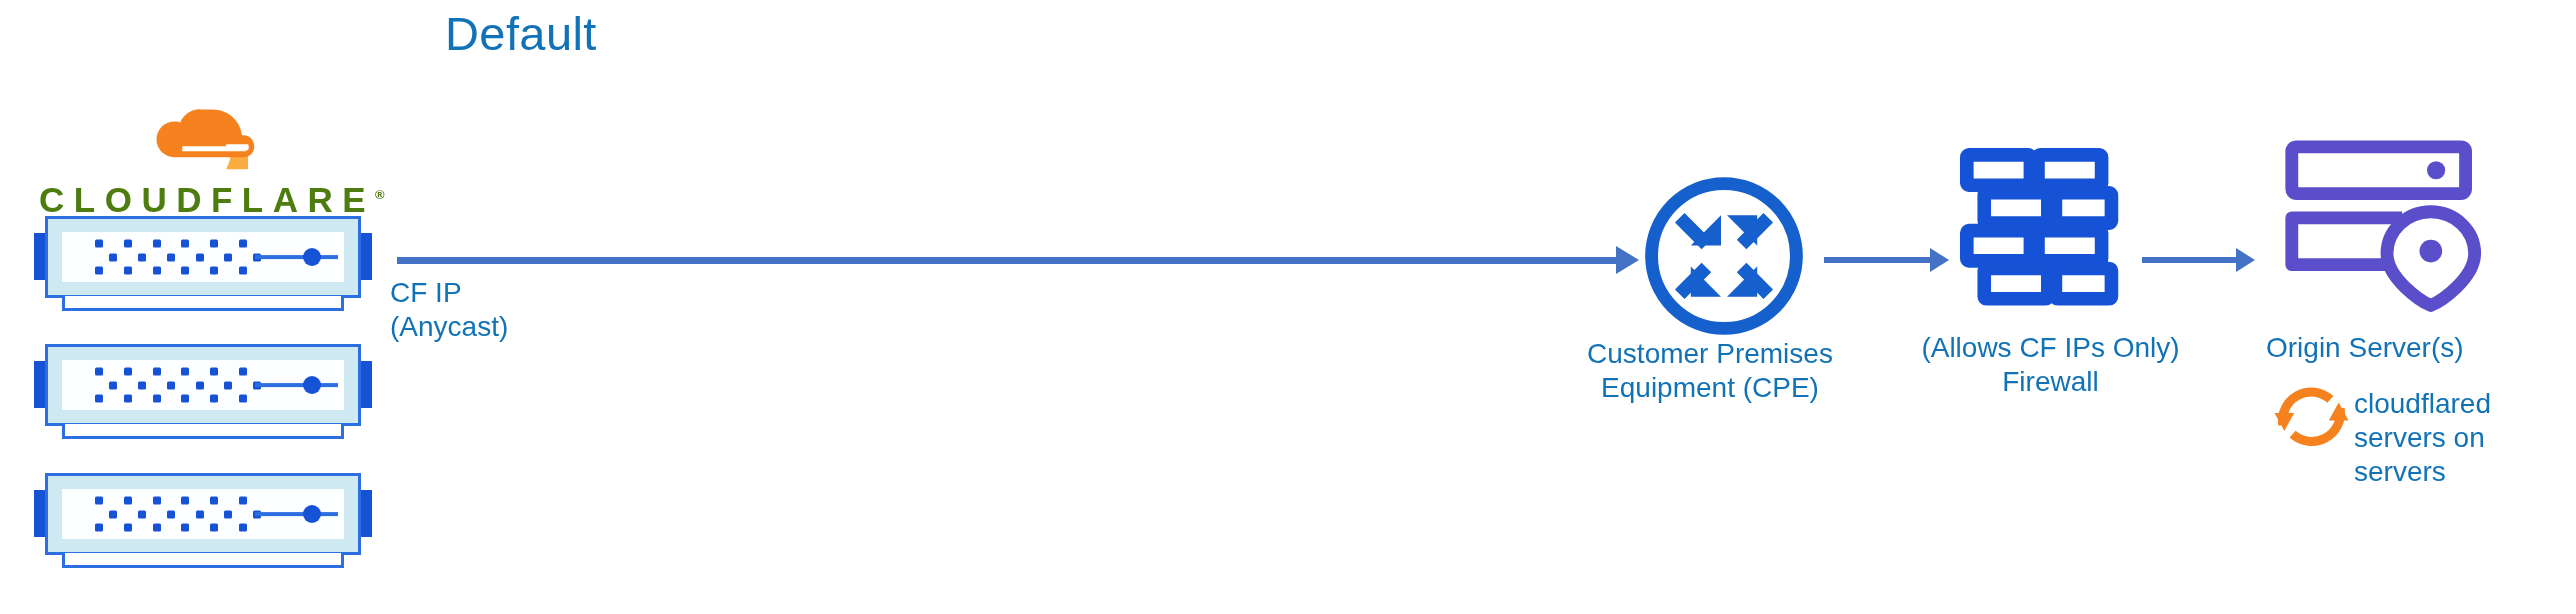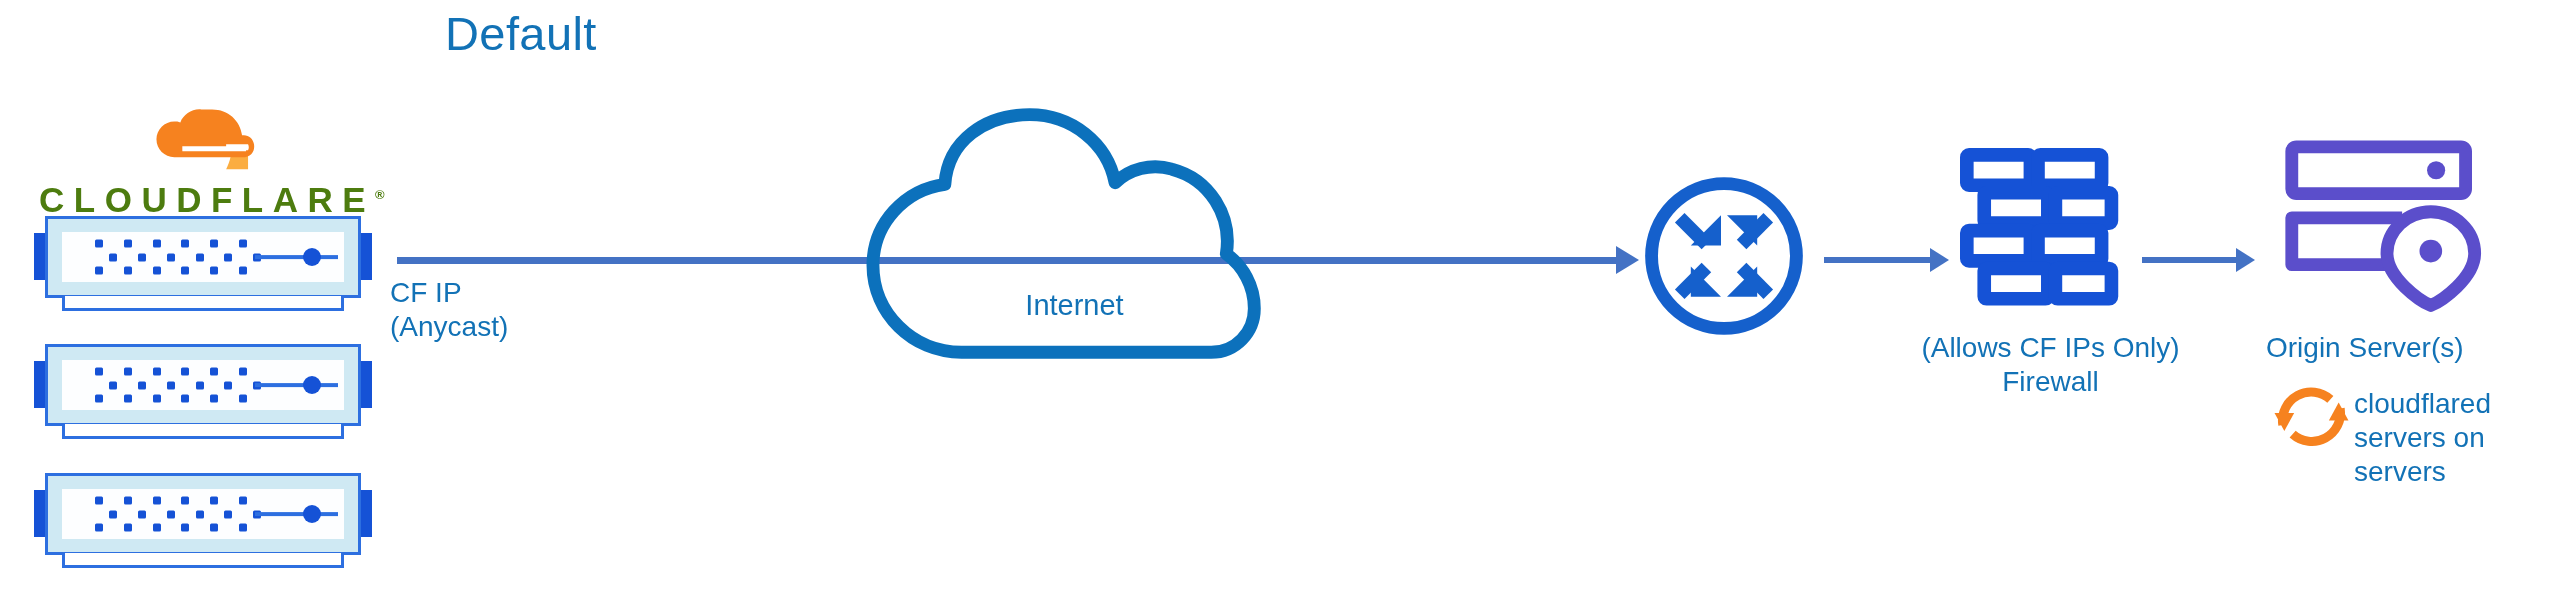--- a/index.html
+++ b/index.html
@@ -166,29 +166,20 @@
         <div class="srv-line"></div>
         <div class="srv-dot"></div>
       </div>
     </div>
     <div class="srv-base"></div>
   </div>
 
   <div class="abs arrow-line" style="left:397px;top:257px;width:1222px;"></div>
   <div class="abs arrow-head" style="left:1616px;top:246px;"></div>
 
-  <div class="abs" style="left:848px;top:110px;">
-    <svg width="454" height="250" viewBox="0 0 600 330">
-      <path d="M150 320 C 85 320 33 268 33 205 C 33 150 75 105 128 98
-               C 132 40 182 6 240 6 C 296 6 343 44 353 96
-               C 372 78 400 70 428 78 C 478 91 508 140 500 190
-               C 522 206 537 232 537 262 C 537 294 512 320 480 320 Z" fill="none" stroke="#0C71BC" stroke-width="17" stroke-linejoin="round"></path>
-    </svg>
-    <div class="abs label ctr" id="lbl-internet" style="left:45px;top:178px;width:363px;">Internet</div>
-  </div>
 
   <div class="abs label" id="lbl-cfip">
     <div>CF IP</div>
     <div>(Anycast)</div>
   </div>
 
   <div class="abs" style="left:1641px;top:173px;">
     <svg width="166" height="166" viewBox="0 0 220 220">
       <circle cx="110" cy="110" r="96" fill="none" stroke="#1560CC" stroke-width="17"></circle>
 
@@ -205,20 +196,24 @@
       <g fill="#1560CC">
         <rect x="60" y="118" width="18" height="50" transform="rotate(45 69 143)"></rect>
         <path d="M72 118 L112 158 L72 158 Z" transform="translate(-6,6)"></path>
       </g>
 
       <g fill="#1560CC">
         <rect x="142" y="118" width="18" height="50" transform="rotate(-45 151 143)"></rect>
         <path d="M148 158 L108 158 L148 118 Z" transform="translate(6,6)"></path>
       </g>
     </svg>
+  </div>
+  <div class="abs label ctr" id="lbl-cpe">
+    <div>Customer Premises</div>
+    <div>Equipment (CPE)</div>
   </div>
 
   <div class="abs arrow-line" style="left:1824px;top:257px;width:110px;height:6px;"></div>
   <div class="abs arrow-head sm" style="left:1930px;top:248px;"></div>
 
   <div class="abs" style="left:1960px;top:148px;">
     <svg width="159" height="163" viewBox="0 0 210 215">
       <g fill="none" stroke="#1552D6" stroke-width="18" stroke-linejoin="round">
         <rect x="9" y="9" width="84" height="40" rx="3"></rect>
         <rect x="103" y="9" width="84" height="40" rx="3"></rect>

